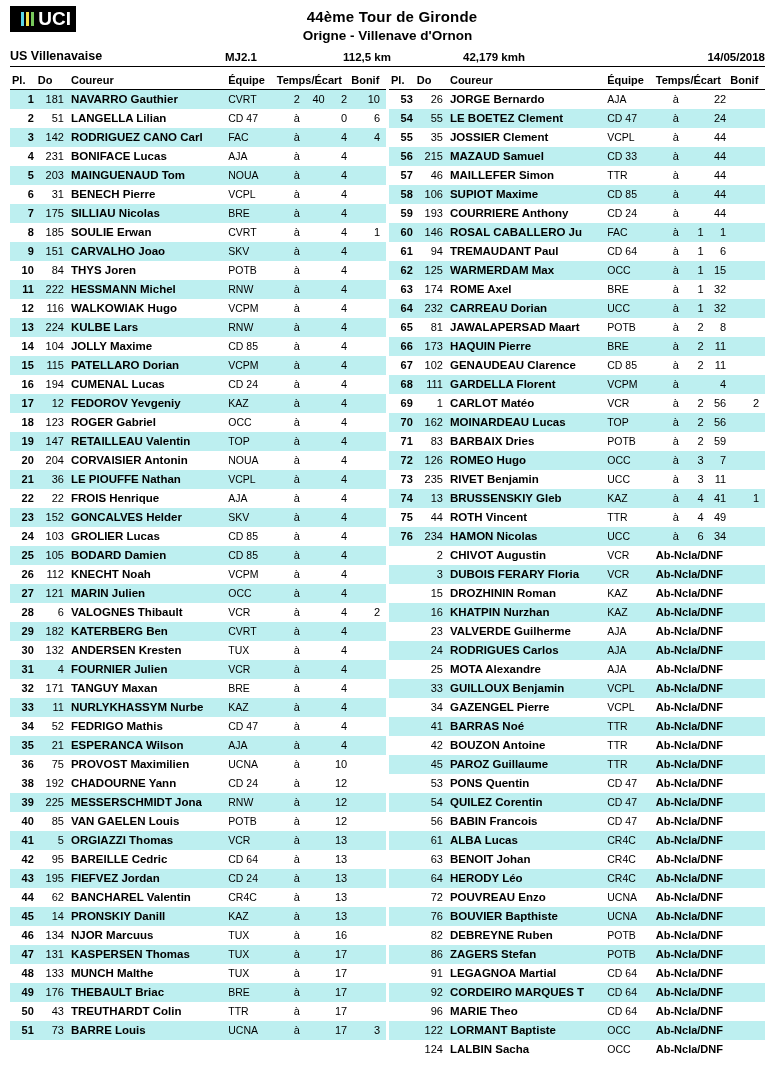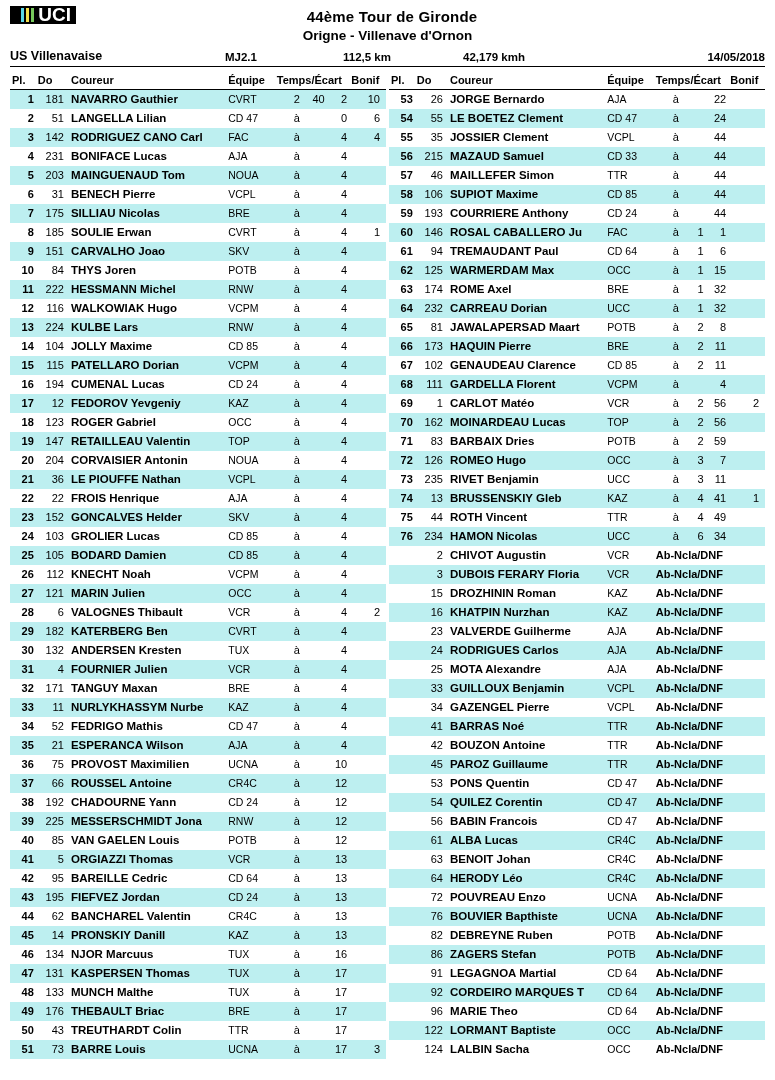--- a/index.html
+++ b/index.html
@@ -9,21 +9,21 @@
     background: #ffffff;
     font-family: "Liberation Sans", sans-serif;
     color: #000000;
     -webkit-font-smoothing: none;
   }
   .page { position: relative; width: 775px; padding: 6px 10px 4px 10px; }
 
   
   .logo {
     position: absolute; left: 10px; top: 6px;
-    width: 66px; height: 18px;
+    width: 66px; height: 26px;
     background: #000; color:#fff;
     font-weight: bold; font-size: 19px;
     display:flex; align-items:center; justify-content:flex-end;
     padding-right: 5px; letter-spacing: 0px;
   }
   .logo .bars { display:flex; gap:2px; margin-right:4px; }
   .logo .bars i { display:block; width:3px; height:14px; background:#5ad7e8; }
   .logo .bars i:nth-child(2){ background:#f4e04d; }
   .logo .bars i:nth-child(3){ background:#77c95b; }
 
@@ -481,30 +481,20 @@
             <tr>
               <td class="c-pl">36</td>
               <td class="c-do">75</td>
               <td class="c-name">PROVOST Maximilien</td>
               <td class="c-team">UCNA</td>
               <td class="c-t1">à</td>
               <td class="c-t2"></td>
               <td class="c-t3">10</td>
               <td class="c-bon"></td>
             </tr>
-            <tr class="hl">
-              <td class="c-pl">37</td>
-              <td class="c-do">66</td>
-              <td class="c-name">ROUSSEL Antoine</td>
-              <td class="c-team">CR4C</td>
-              <td class="c-t1">à</td>
-              <td class="c-t2"></td>
-              <td class="c-t3">12</td>
-              <td class="c-bon"></td>
-            </tr>
             <tr>
               <td class="c-pl">38</td>
               <td class="c-do">192</td>
               <td class="c-name">CHADOURNE Yann</td>
               <td class="c-team">CD 24</td>
               <td class="c-t1">à</td>
               <td class="c-t2"></td>
               <td class="c-t3">12</td>
               <td class="c-bon"></td>
             </tr>

